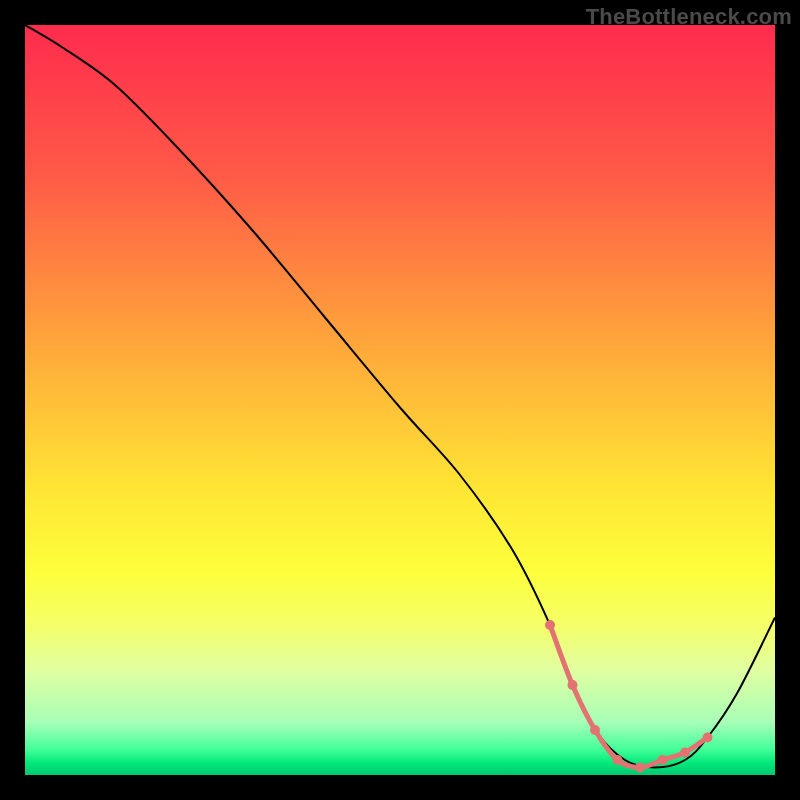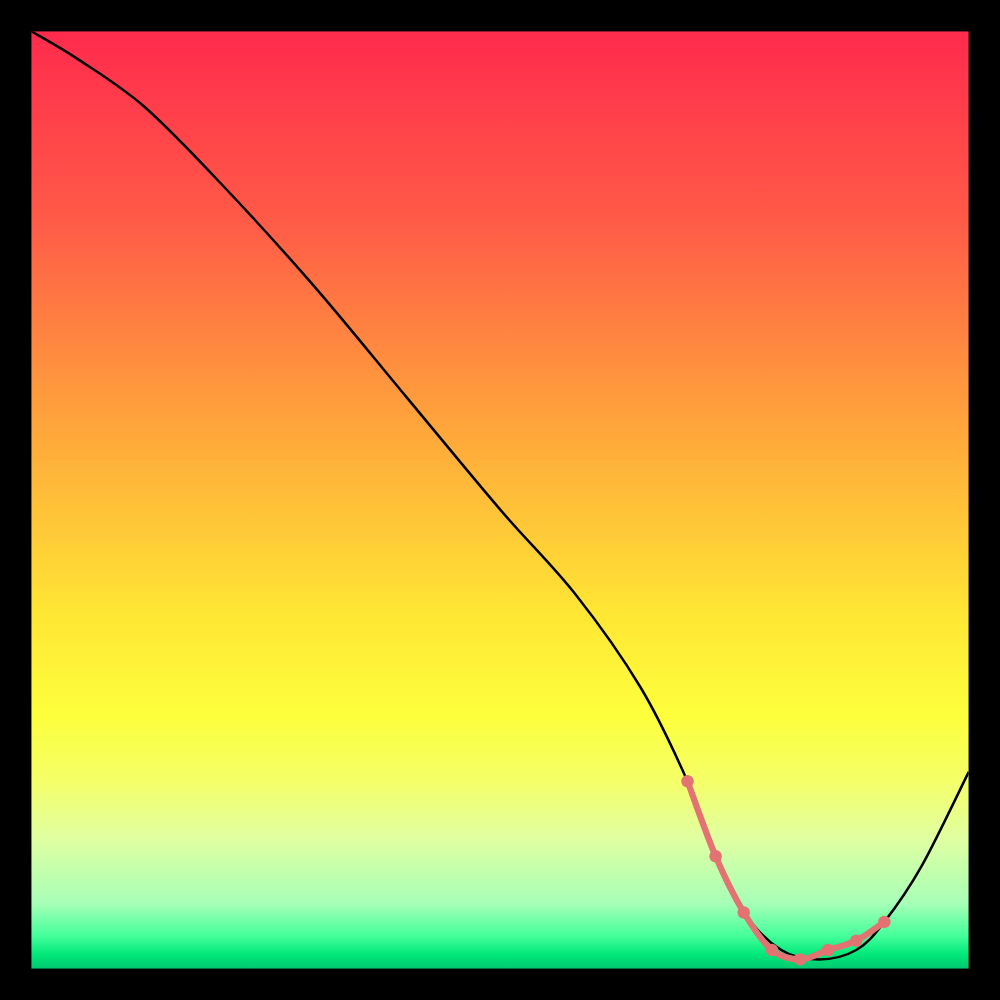--- a/index.html
+++ b/index.html
@@ -35,20 +35,21 @@
     height: 750px;
   }
   svg {
     display: block;
   }
 </style>
 </head>
 <body>
 <div class="outer">
 
+  <div class="watermark">TheBottleneck.com</div>
 
   <div class="plot-wrap">
     <svg id="chart-svg" width="750" height="750" viewBox="0 0 750 750">
         <defs>
           <linearGradient id="bg-grad" x1="0" y1="0" x2="0" y2="1">
             <stop offset="0%" stop-color="#ff2b4d"></stop>
             <stop offset="20%" stop-color="#ff5a47"></stop>
             <stop offset="42%" stop-color="#ffa53b"></stop>
             <stop offset="62%" stop-color="#ffe634"></stop>
             <stop offset="73%" stop-color="#fdff3c"></stop>

